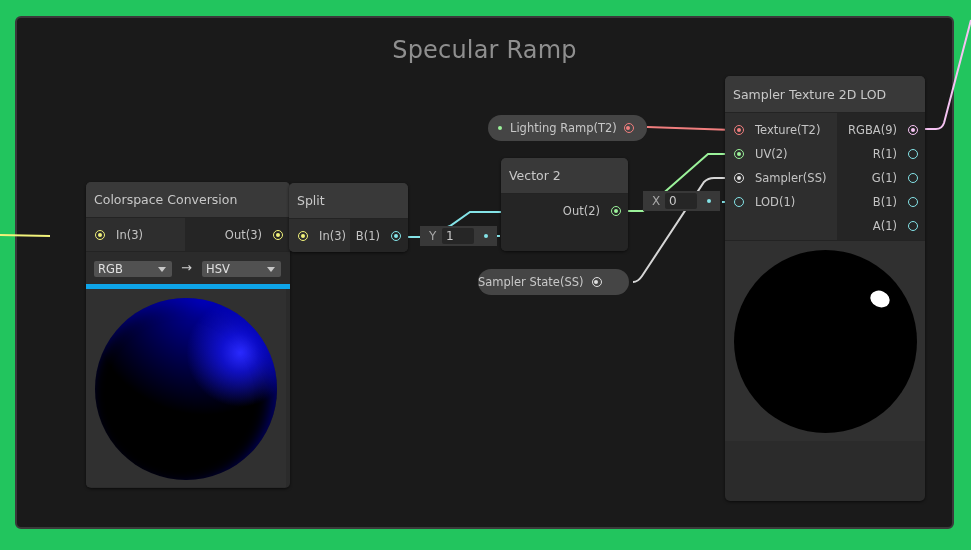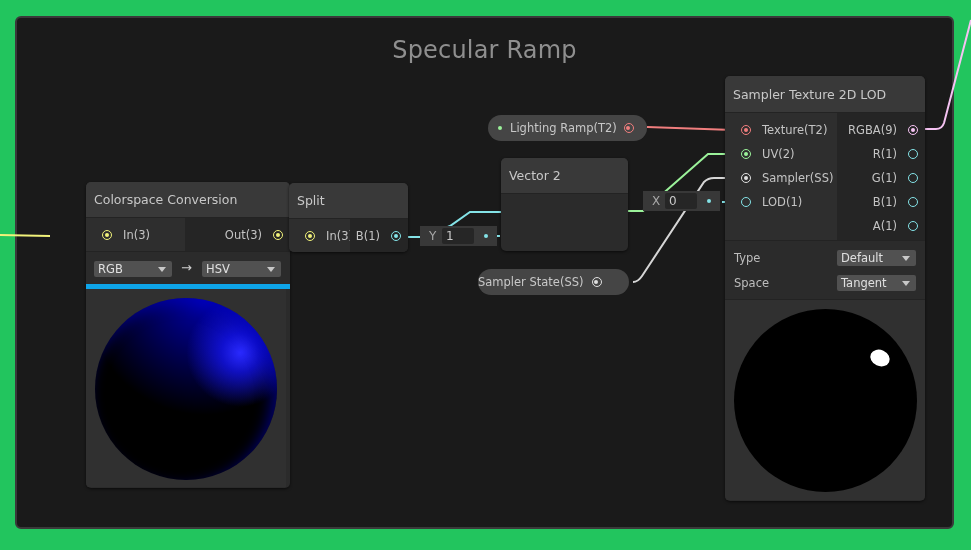--- a/index.html
+++ b/index.html
@@ -31,21 +31,21 @@
     font-size: 12.5px; line-height: 36px; padding-left: 8px;
     border-bottom: 1px solid #232323;
   }
   .ports { display: flex; }
   .inputs { background: #2e2e2e; }
   .outputs { background: #252525; }
   .port {
     height: 24px; line-height: 24px; font-size: 11.5px; color: #c4c4c4;
     display: flex; align-items: center; white-space: nowrap;
   }
-  .port.in { padding-left: 16px; }
+  .port.in { padding-left: 9px; }
   .port.out { justify-content: flex-end; padding-right: 7px; }
   .dot {
     width: 10px; height: 10px; border-radius: 50%;
     border: 1.5px solid; position: relative; flex: none;
   }
   .dot.filled::after {
     content: ""; position: absolute; left: 1.5px; top: 1.5px;
     width: 4px; height: 4px; border-radius: 50%; background: currentColor;
   }
   .port.in .dot { margin-right: 11px; }
@@ -180,20 +180,26 @@
 
   <div class="inline-field" style="left:420px; top:226px; width:77px;">
     <span class="lbl">Y</span>
     <span class="val">1</span>
     <span class="pdot"></span>
   </div>
 
   <div class="node" style="left:501px; top:158px; width:127px; height:93px;">
     <div class="node-header">Vector 2</div>
     <div class="ports" style="height:57px;">
+      <div class="outputs" style="flex:1; padding-top:5px;">
+        <div class="port out">
+          <span>Out(2)</span>
+          <span class="dot filled c-green"></span>
+        </div>
+      </div>
     </div>
   </div>
 
   <div class="prop-node" style="left:488px; top:115px; width:159px;">
     <span style="width:4px; height:4px; border-radius:50%; background:#9bf29a; margin-left:10px; margin-right:8px;"></span>
     <span>Lighting Ramp(T2)</span>
     <span class="dot filled c-red" style="margin-left:7px;"></span>
   </div>
 
   <div class="prop-node" style="left:478px; top:269px; width:151px;">
@@ -244,32 +250,20 @@
         <div class="port out">
           <span>B(1)</span>
           <span class="dot c-cyan"></span>
         </div>
         <div class="port out">
           <span>A(1)</span>
           <span class="dot c-cyan"></span>
         </div>
       </div>
     </div>
-    <div style="height:59px; background:#2b2b2b; position:relative; border-bottom:1px solid #232323;">
-      <span style="position:absolute; left:9px; top:10px; font-size:11.5px; color:#bdbdbd;">Type</span>
-      <div class="dropdown" style="position:absolute; left:112px; top:9px; width:79px;">
-        <span>Default</span>
-        <span class="arrow"></span>
-      </div>
-      <span style="position:absolute; left:9px; top:35px; font-size:11.5px; color:#bdbdbd;">Space</span>
-      <div class="dropdown" style="position:absolute; left:112px; top:34px; width:79px;">
-        <span>Tangent</span>
-        <span class="arrow"></span>
-      </div>
-    </div>
     <div class="preview" style="height:200px;">
       <div class="sphere" style="left:9px; top:9px; width:183px; height:183px; background:#000;">
         <div style="position:absolute; left:136px; top:41px; width:20px; height:16px; border-radius:50%; background:#fff; transform:rotate(25deg);"></div>
       </div>
     </div>
   </div>
 
 </div>
 
 </body></html>

